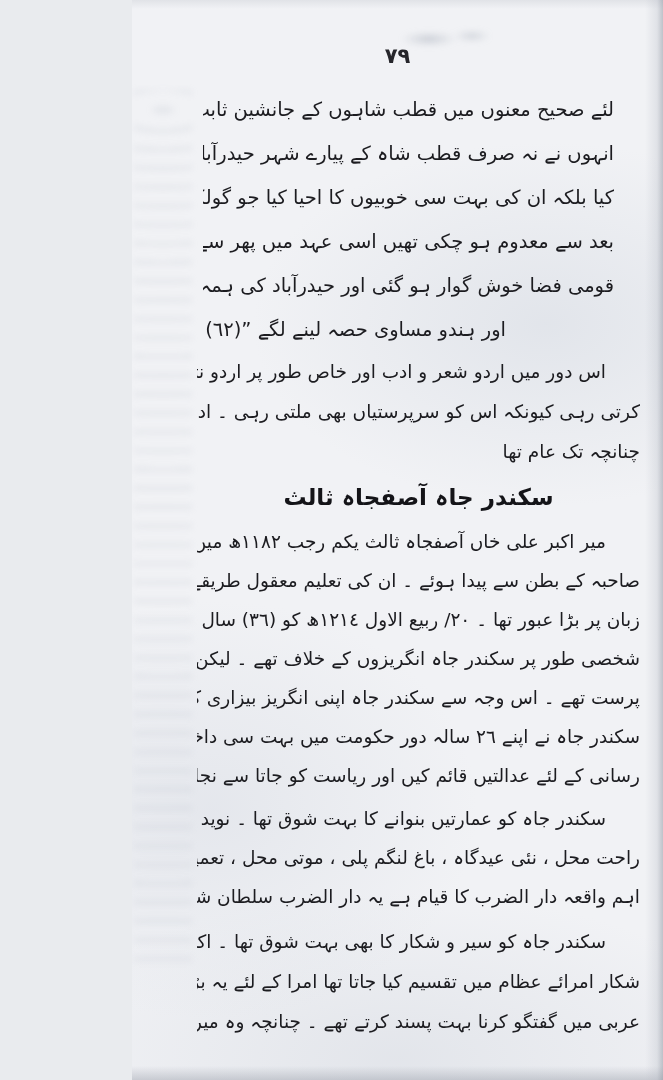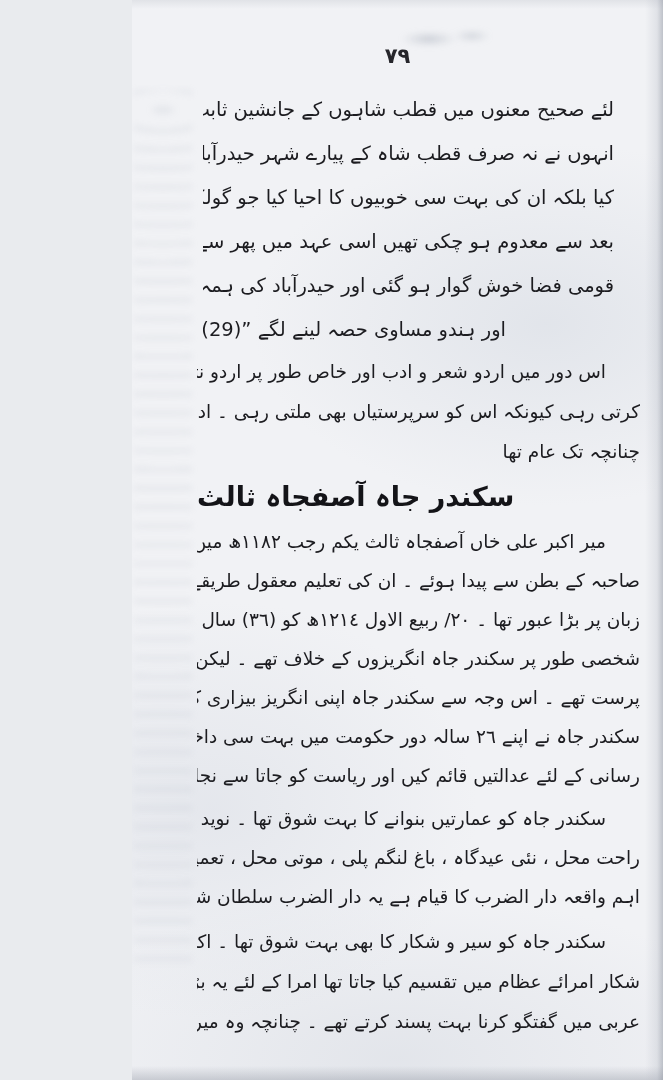--- a/index.html
+++ b/index.html
@@ -50,22 +50,22 @@
   .line.indent{text-indent:34px;}
 
   .quote{padding:0 26px 0 6px;font-size:19.5px;}
   .quote .line{height:44px;line-height:44px;}
   .quote .line.last{padding-left:0;padding-right:108px;text-align-last:right;}
 
   .p2 .line{height:40px;line-height:40px;}
 
   .heading{
     height:50px;line-height:50px;
-    font-size:27px;font-weight:bold;color:#141418;
-    text-align:left;direction:rtl;white-space:nowrap;overflow:hidden;
+    font-size:23px;font-weight:bold;color:#141418;
+    text-align:center;direction:rtl;white-space:nowrap;overflow:hidden;
   }
 
   .p3 .line,.p4 .line{height:39px;line-height:39px;}
   .p4{margin-top:4px;}
   .p5{margin-top:6px;}
   .p5 .line{height:40px;line-height:40px;}
 </style>
 </head>
 <body>
 
@@ -78,21 +78,21 @@
   <div class="page-number">٧٩</div>
 
   <div class="content">
 
     <div class="para quote">
       <div class="line">لئے صحیح معنوں میں قطب شاہوں کے جانشین ثابت ہوئے کیونکہ</div>
       <div class="line">انہوں نے نہ صرف قطب شاہ کے پیارے شہر حیدرآباد کو پھر سے آباد</div>
       <div class="line">کیا بلکہ ان کی بہت سی خوبیوں کا احیا کیا جو گولکنڈے کے زوال کے</div>
       <div class="line">بعد سے معدوم ہو چکی تھیں اسی عہد میں پھر سے دکن کی قدیم بین</div>
       <div class="line">قومی فضا خوش گوار ہو گئی اور حیدرآباد کی ہمہ جہتی ترقی میں سنی شیعہ</div>
-      <div class="line last">اور ہندو مساوی حصہ لینے لگے ”(29)</div>
+      <div class="line last">اور ہندو مساوی حصہ لینے لگے ”(٦٢)</div>
     </div>
 
     <div class="para p2">
       <div class="line indent">اس دور میں اردو شعر و ادب اور خاص طور پر اردو نثر بھی اپنی رفتار سے ترقی</div>
       <div class="line">کرتی رہی کیونکہ اس کو سرپرستیاں بھی ملتی رہی ۔ ادبی ذوق محلوں سے لے کر کچے</div>
       <div class="line short">چنانچہ تک عام تھا</div>
     </div>
 
     <div class="heading">سکندر جاہ آصفجاہ ثالث</div>
 

